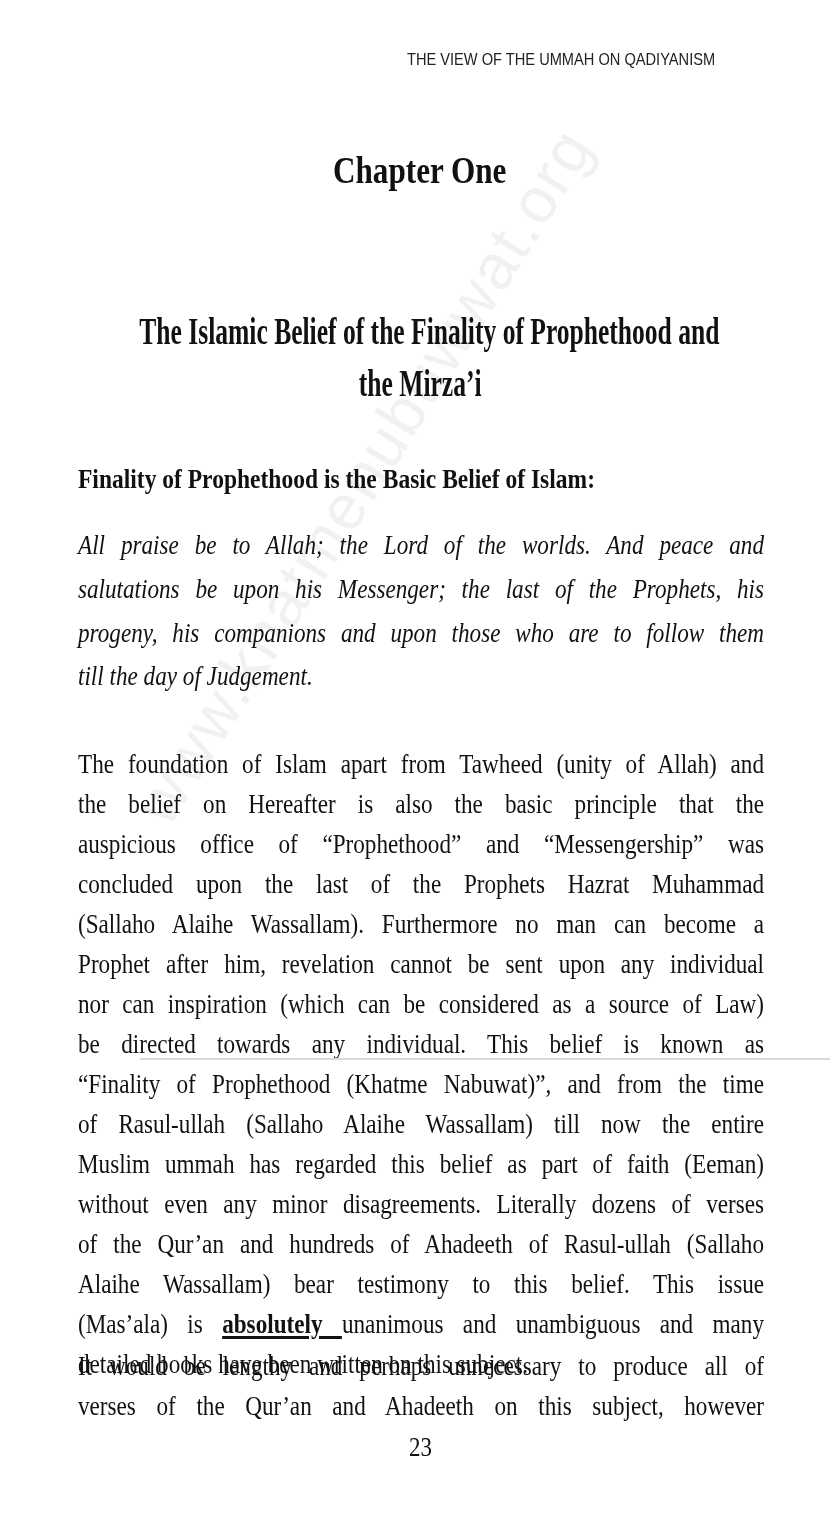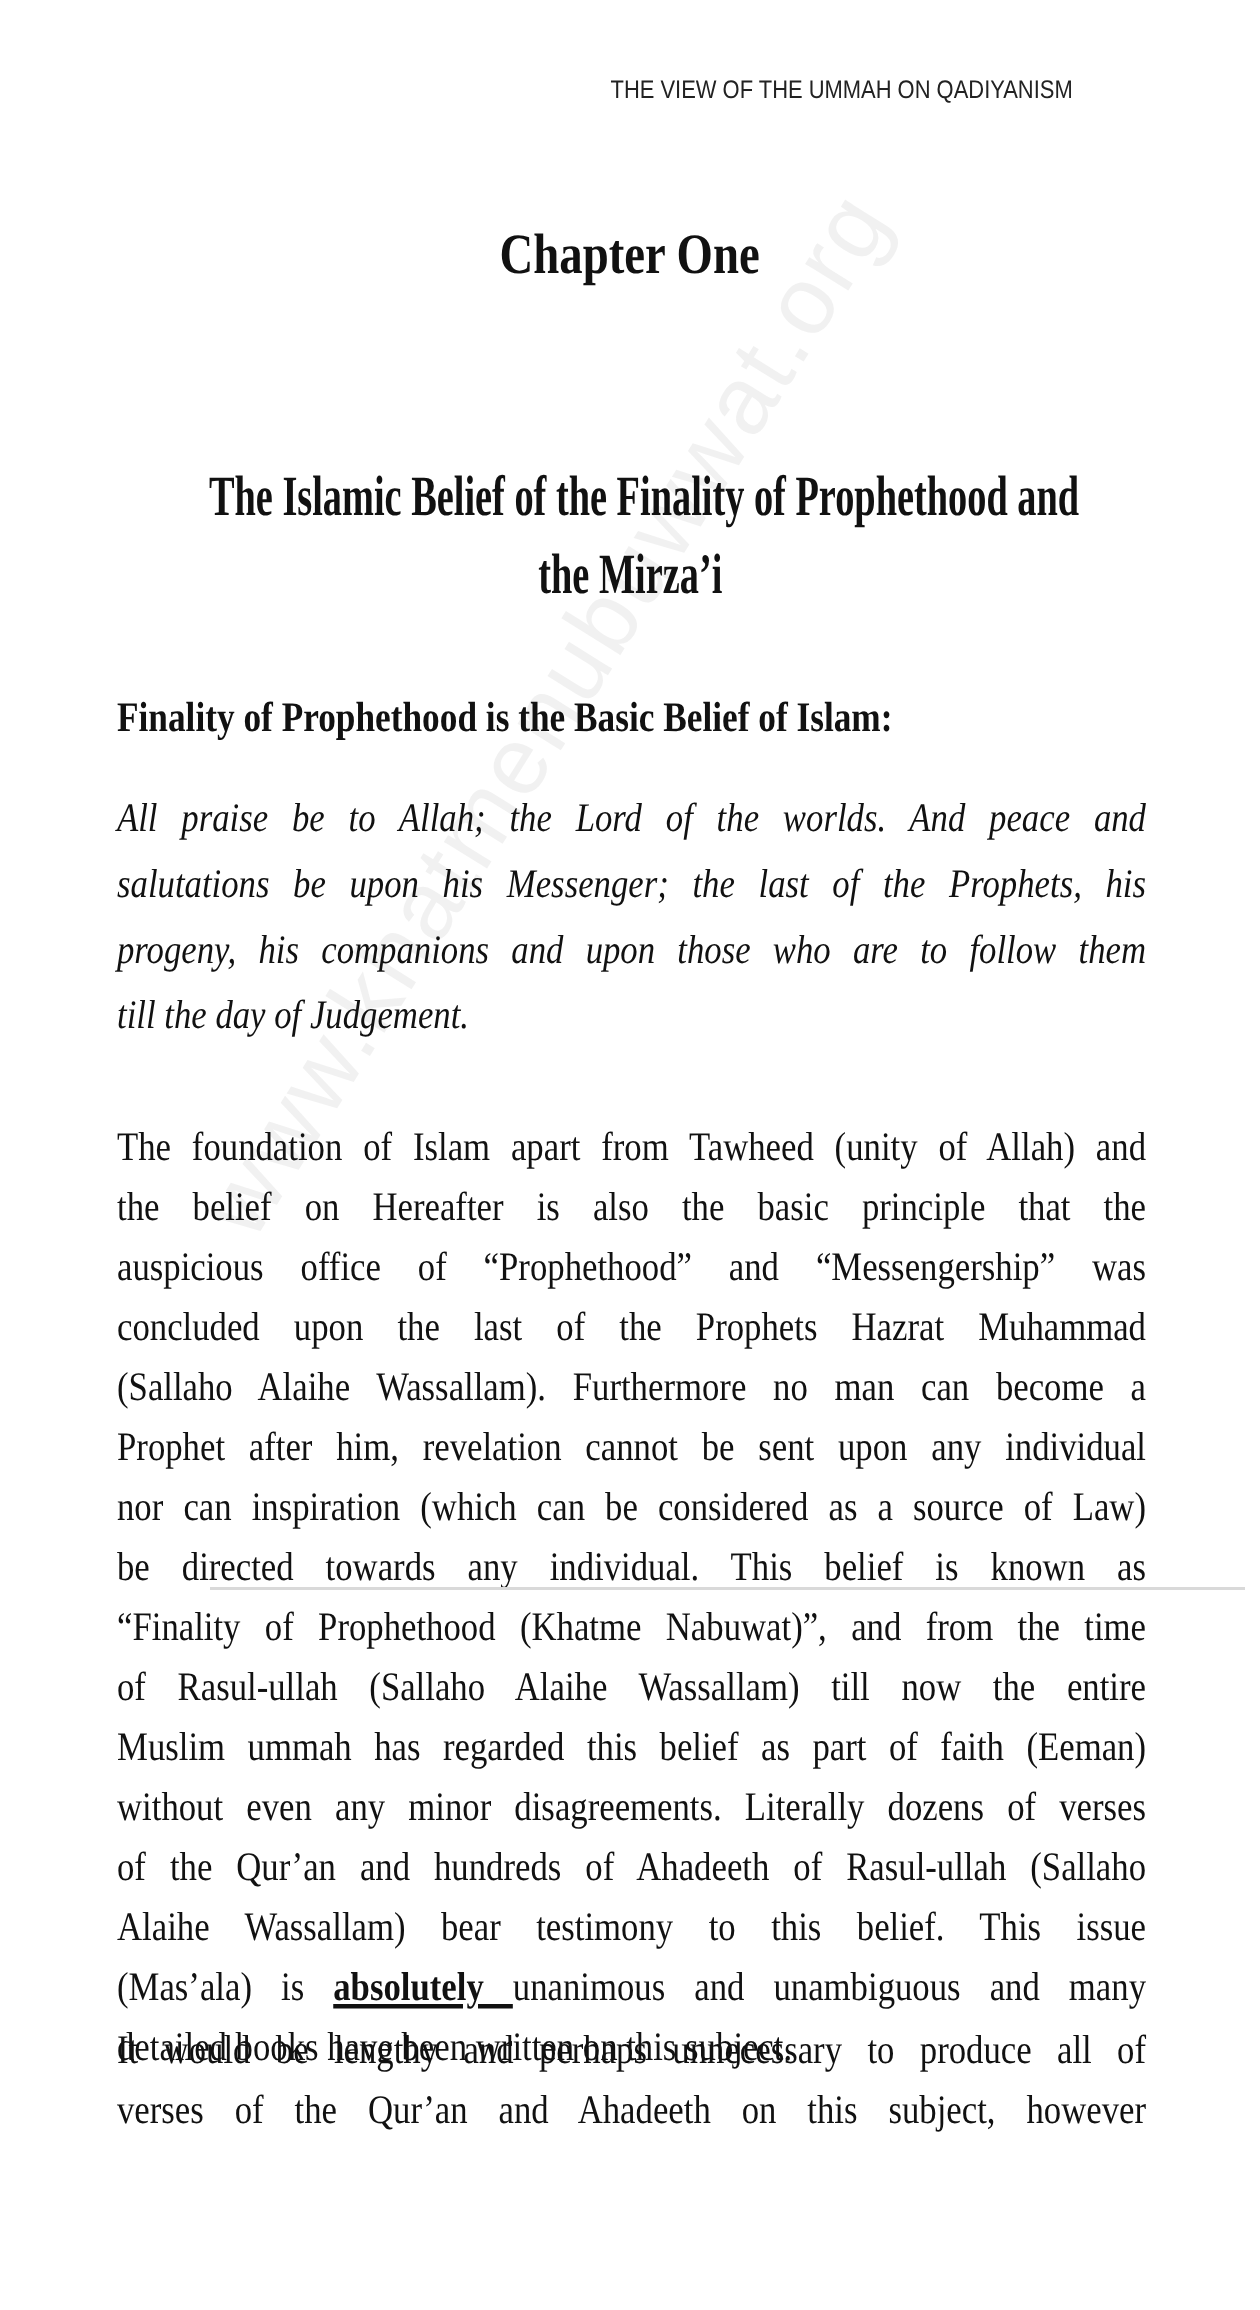--- a/index.html
+++ b/index.html
@@ -139,14 +139,15 @@
 
   <div class="para body" style="top:1351px;">
     <div class="ln" style="top:0px">
         <div class="ln-inner" style="width:800px;transform:scaleX(0.8575);">It would be lengthy and perhaps unnecessary to produce all of</div>
       </div>
     <div class="ln" style="top:40px">
         <div class="ln-inner" style="width:800px;transform:scaleX(0.8575);">verses of the Qur’an and Ahadeeth on this subject, however</div>
       </div>
   </div>
 
+  <div class="page-num"><span>23</span></div>
 
 </div>
 
 </body></html>

